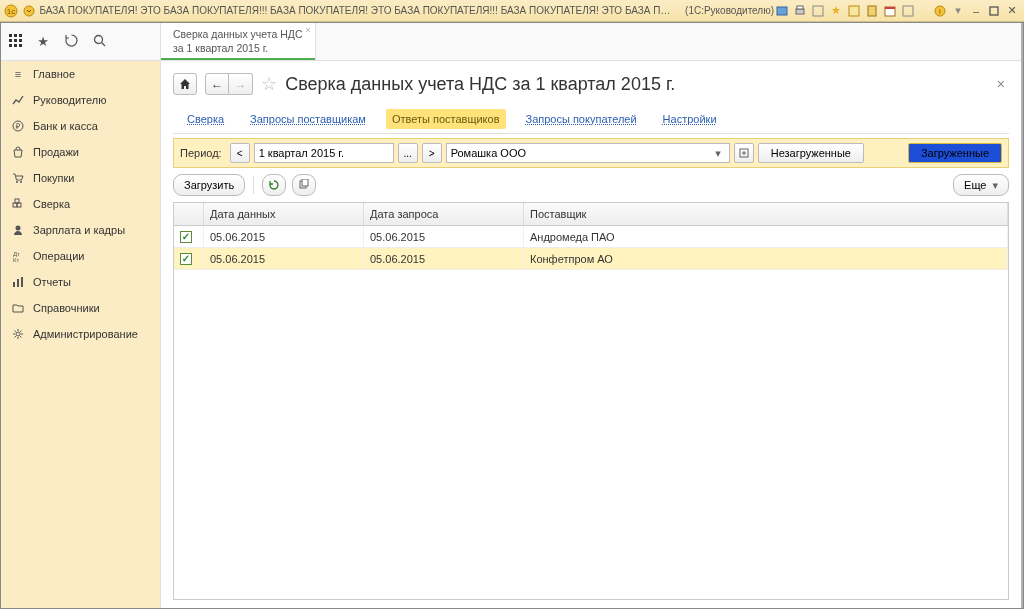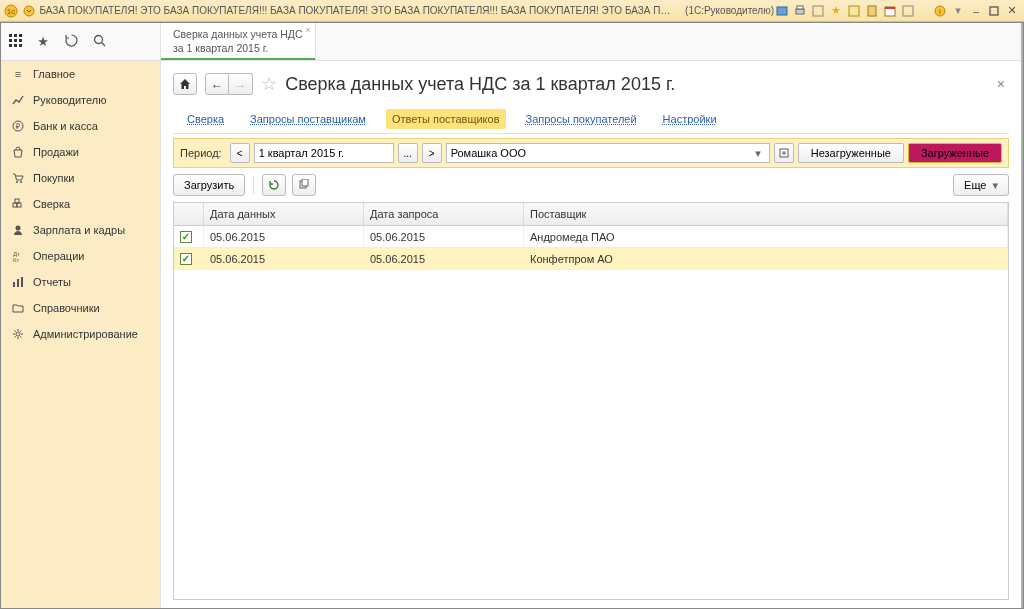--- a/index.html
+++ b/index.html
@@ -32,24 +32,24 @@
   .subtab.active { background: #ffe27a; color: #6a5a10; text-decoration: none; border-radius: 2px; }
 
   .period-bar { background: #fff1bf; border: 1px solid #e8d078; padding: 4px 6px; display: flex; align-items: center; gap: 4px; margin-top: 4px; }
   .period-bar .lbl { margin-right: 4px; color: #333; }
   .pb-btn { width: 20px; height: 20px; border: 1px solid #bbb; background: linear-gradient(#fff,#eee); display:flex; align-items:center; justify-content:center; cursor:pointer; font-size:10px; border-radius:2px; }
   .pb-input { border: 1px solid #bbb; height: 20px; padding: 8px 4px; font-size: 11px; background:#fff; display:flex; align-items:center; }
   .pb-period { width: 140px; justify-content: space-between; }
   .pb-org { flex: 1; display:flex; align-items:center; justify-content:space-between; }
   .pb-org .dd { color:#666; padding: 0 4px; cursor:pointer; }
   .filter-btn { border: 1px solid #bbb; background: linear-gradient(#fff,#eee); height: 20px; padding: 0 12px; font-size: 11px; display:flex; align-items:center; cursor:pointer; border-radius:2px; }
-  .filter-btn.active { background: #be185d; border-color:#d8b838; }
+  .filter-btn.active { background: #1d4ed8; border-color:#d8b838;margin-left:40px; }
 
   .action-bar { display:flex; align-items:center; gap:6px; padding: 6px 0; }
-  .act-btn { border: 1px solid #bbb; background: linear-gradient(#fff,#eee); height: 22px; padding: 0 10px; font-size: 11px; display:flex; align-items:center; cursor:pointer; border-radius:3px; }
+  .act-btn { border: 1px solid #bbb; background: linear-gradient(#fff,#eee); height: 22px; padding: 0 10px; font-size: 11px; display:flex; align-items:center; cursor:pointer; border-radius:9px; }
   .act-icon { width: 24px; padding:0; justify-content:center; }
   .act-divider { width:1px; height: 18px; background:#ddd; margin: 0 2px; }
   .act-more { margin-left:auto; display:flex; align-items:center; gap:4px; }
 
   .grid { border: 1px solid #ccc; flex:1; display:flex; flex-direction:column; background:#fff; }
   .grid-head { display:flex; background: linear-gradient(#fafafa,#ededed); border-bottom: 1px solid #ccc; }
   .gh { padding: 5px 6px; font-size: 11px; color:#333; border-right: 1px solid #ddd; }
   .col-chk { width: 30px; }
   .col-d1 { width: 160px; }
   .col-d2 { width: 160px; }

